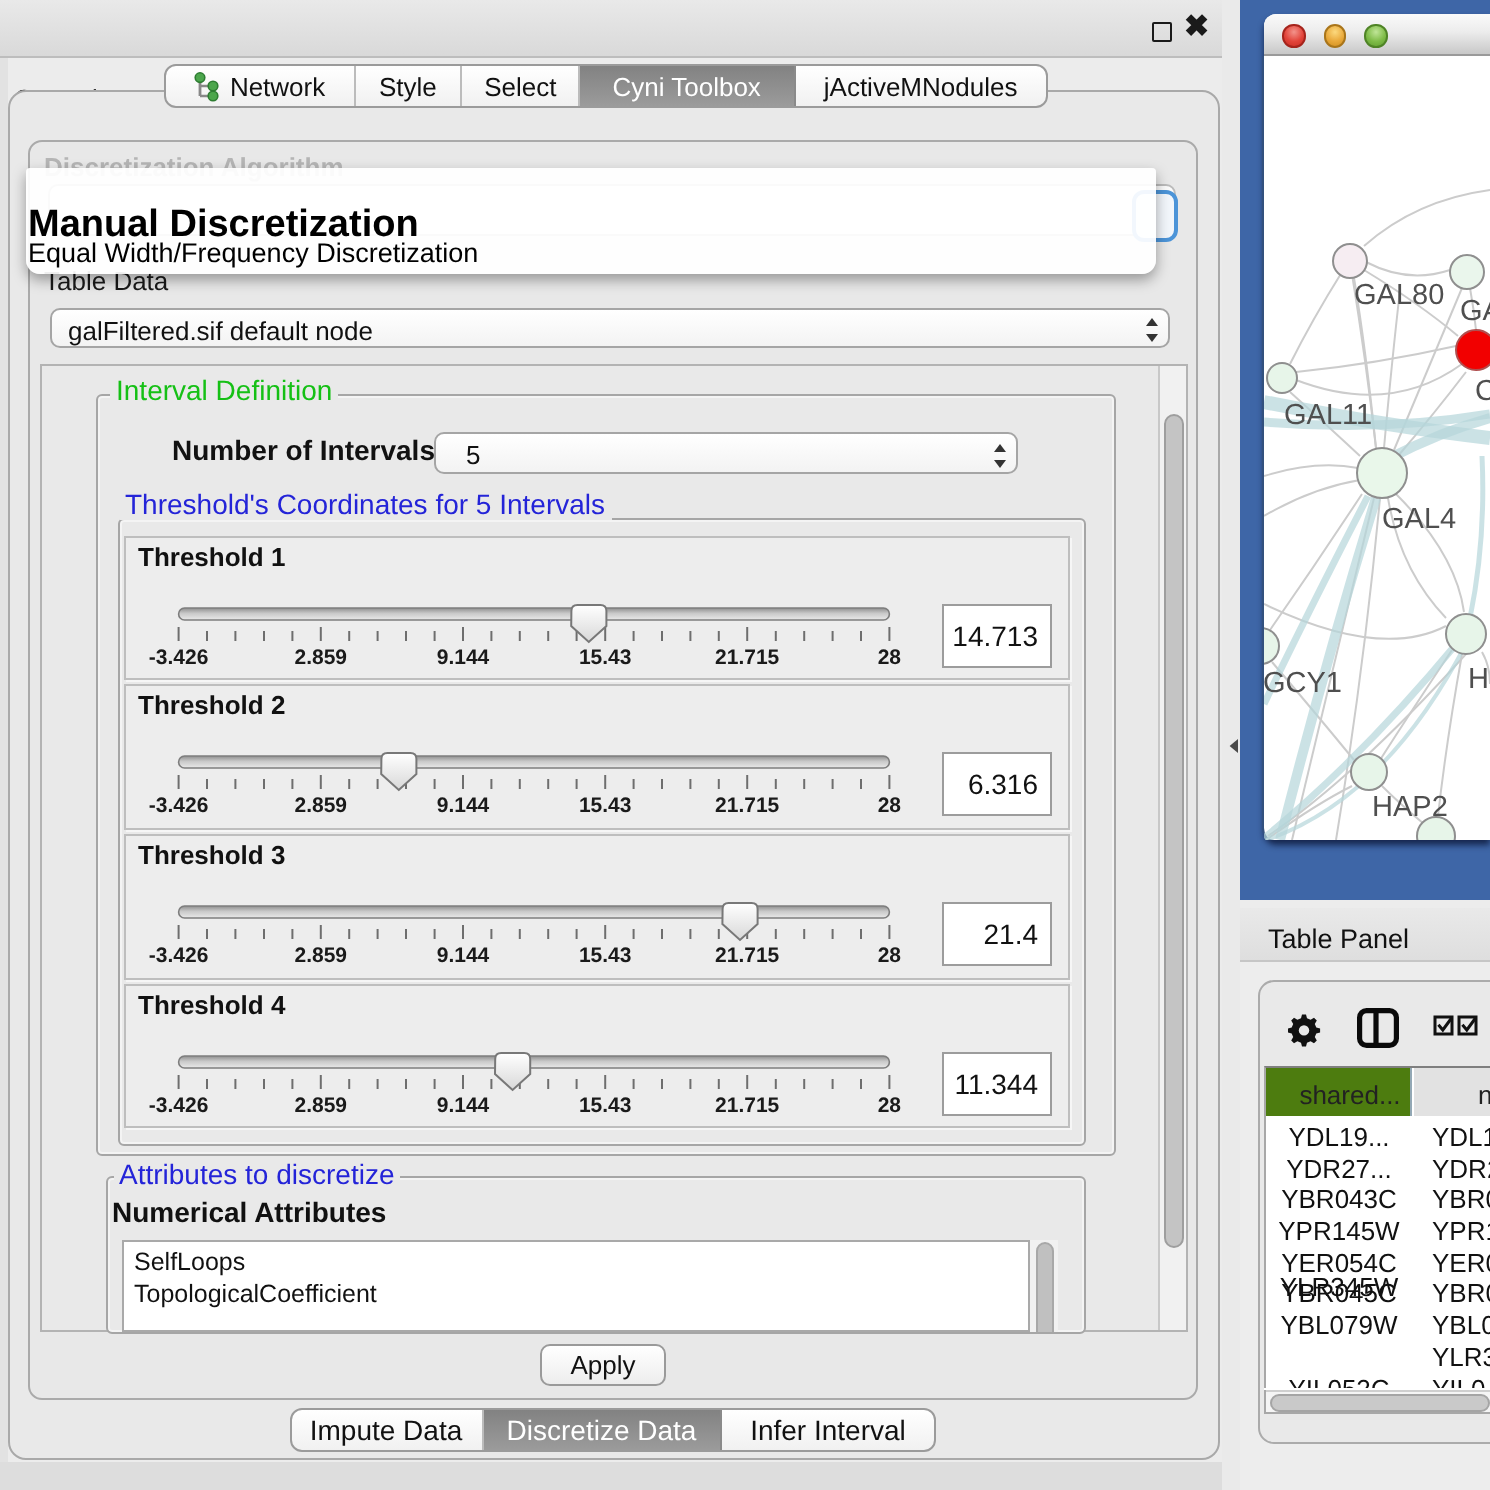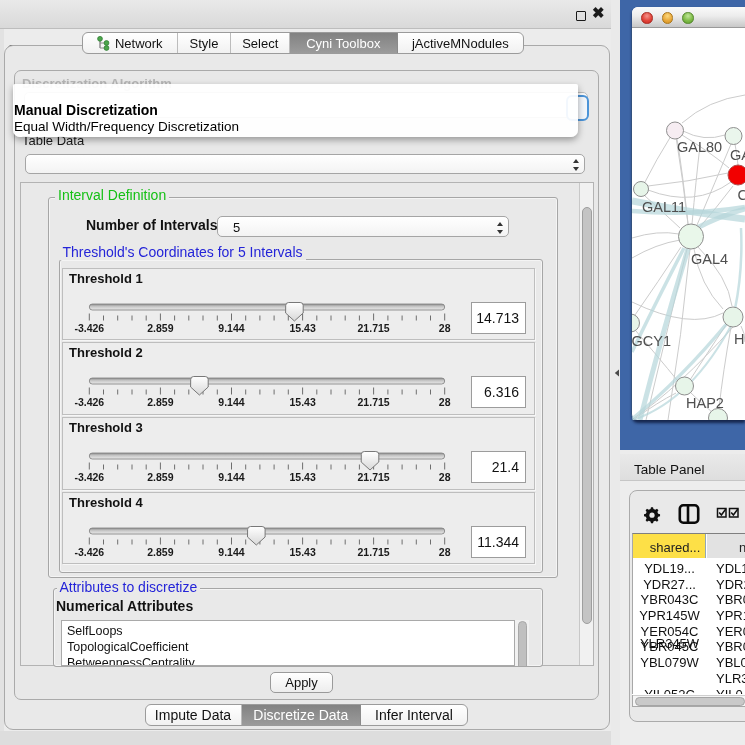--- a/index.html
+++ b/index.html
@@ -23,21 +23,21 @@
 .seg .sel { background:linear-gradient(#828282,#9b9b9b); color:#fff; border-right-color:#8a8a8a; }
 
 
 #faintlabel { left:22px; top:76px; font-size:13px; font-weight:bold; color:#b5b5b5; }
 #faintcombo { left:24px; top:92px; width:564px; height:26px; border:1px solid #bbb; border-radius:5px; background:#fbfbfb; }
 #bluering { left:566px; top:95px; width:23px; height:26px; border:2.6px solid #4c94d8; border-radius:6px; background:#f2f6fb; }
 
 #popup { z-index:5; left:13px; top:84px; width:565px; height:53px; background:rgba(255,255,255,0.93);
   border-radius:2px 2px 7px 7px; box-shadow:0 3px 7px rgba(0,0,0,0.35); }
 #popup .hint { position:absolute; left:196px; top:4px; font-size:13px; color:#b3b3b3; }
-#popup .b { position:absolute; left:1px; top:18px; font-size:14px; font-weight:bold; color:#000; }
+#popup .b { position:absolute; left:1px; top:18px; font-size:19px; font-weight:bold; color:#000; }
 #popup .n { position:absolute; left:1px; top:35px; font-size:13.5px; color:#000; }
 
 .combo { position:absolute; background:linear-gradient(#ffffff,#f3f3f3); border:1px solid #a5a5a5;
   border-radius:5px; font-size:13px; color:#111; }
 .combo span { position:absolute; left:8px; top:3px; }
 .carets { position:absolute; width:7px; height:12px; }
 .carets:before { content:""; position:absolute; left:0; top:0; border-left:3.5px solid transparent;
   border-right:3.5px solid transparent; border-bottom:4.5px solid #333; }
 .carets:after { content:""; position:absolute; left:0; bottom:0; border-left:3.5px solid transparent;
   border-right:3.5px solid transparent; border-top:4.5px solid #333; }
@@ -88,21 +88,21 @@
 
 #tpbar { left:620px; top:454px; width:125px; height:27px; background:linear-gradient(#e9e9e9,#dedede);
   border-bottom:1px solid #c6c6c6; }
 #tpbar span { position:absolute; left:14px; top:8px; font-size:13.5px; color:#111; }
 #tpbg { left:620px; top:481px; width:125px; height:264px; background:#ededed; }
 #tablepanel { left:629px; top:490px; width:130px; height:232px; background:#e9e9e9;
   border:1px solid #ababab; border-radius:8px; }
 
 #tablewrap { left:632px; top:533px; width:113px; height:174px; border:1px solid #a8a8a8; border-top:1.5px solid #7f7f7f; border-right:none; background:#fff; }
 .hdr { position:absolute; top:534px; height:24px; font-size:13px; color:#222; }
-#hdr1 { left:633px; width:73px; background:#fde047; border-right:1px solid #93a8b5; text-align:center; text-indent:12px; padding-top:6px; }
+#hdr1 { left:633px; width:73px; background:#4d7c0f; border-right:1px solid #93a8b5; text-align:center; text-indent:12px; padding-top:6px; }
 #hdr2 { left:707px; width:38px; background:#e2e2e2; padding-top:6px; padding-left:32px; }
 .row1 { position:absolute; left:633px; width:73px; text-align:center; font-size:13px; color:#111; }
 .row2 { position:absolute; left:716px; width:29px; overflow:hidden; white-space:nowrap; font-size:13px; color:#111; }
 #hscroll { left:633px; top:695px; width:112px; height:11px; background:#f5f5f5; border-top:1px solid #cfcfcf; }
 #hscroll .thumb { position:absolute; left:2px; top:1px; width:110px; height:8.5px; background:#c9c9c9;
   border:1px solid #a5a5a5; border-radius:4.5px; }
 #belowpanel { left:0; top:731px; width:611px; height:14px; background:#dddddd; }
 #leftstrip { left:0; top:29px; width:4px; height:702px; background:#e2e2e2; }
 </style></head><body>
 <div id="titlebar" class="abs">
@@ -130,20 +130,21 @@
 </div>
 <div id="faintlabel" class="abs">Discretization Algorithm</div>
 <div id="faintcombo" class="abs"></div>
 <div id="bluering" class="abs"></div>
 <div id="popup" class="abs">
 <span class="b">Manual Discretization</span>
 <span class="n">Equal Width/Frequency Discretization</span>
 </div>
 <div id="tabledata-lbl" class="abs">Table Data</div>
 <div class="combo" style="left:25px;top:154px;width:560px;height:20px">
+<span>galFiltered.sif default node</span>
 <i class="carets" style="left:547px;top:4px"></i>
   </div>
 <div id="scrollpane" class="abs"></div>
 <div id="vscroll" class="abs">
     <div class="thumb"></div>
   </div>
 <div class="group" style="left:48px;top:196.5px;width:510px;height:381px"></div>
 <div class="gtitle" style="left:55px;top:186.5px;color:#15c015">Interval Definition</div>
 <div class="boldlbl" style="left:86px;top:217px">Number of Intervals</div>
 <div class="combo" style="left:217px;top:216px;width:292px;height:21px">
@@ -367,21 +368,20 @@
     </g>
     <path d="M 185.6 32.5 q 0 -3 3 -3 h 11.5 q 3 0 3 3 v 7.5 l -8.8 8.0 l -8.8 -8.0 z" fill="url(#th496.9)" stroke="#787878" stroke-width="1"></path>
   </svg>
 <div class="vbox" style="top:525.9px">11.344</div>
 <div class="group" style="left:52.5px;top:587.5px;width:490px;height:79px"></div>
 <div class="gtitle" style="left:56.5px;top:579px;color:#2424d8">Attributes to discretize</div>
 <div class="boldlbl" style="left:56px;top:598px">Numerical Attributes</div>
 <div id="attrlist" class="abs">
 <div>SelfLoops</div>
     <div>TopologicalCoefficient</div>
-    <div>BetweennessCentrality</div>
 </div>
 <div id="attrscroll" class="abs">
     <div class="thumb"></div>
   </div>
 <div id="applybtn" class="abs">Apply</div>
 <div class="seg" style="left:144.5px;top:704px;width:323.5px;font-size:14px">
 <div style="width:96px">Impute Data</div>
 <div class="sel" style="width:119.5px">Discretize Data</div>
 <div style="width:106px">Infer Interval</div>
 </div>

